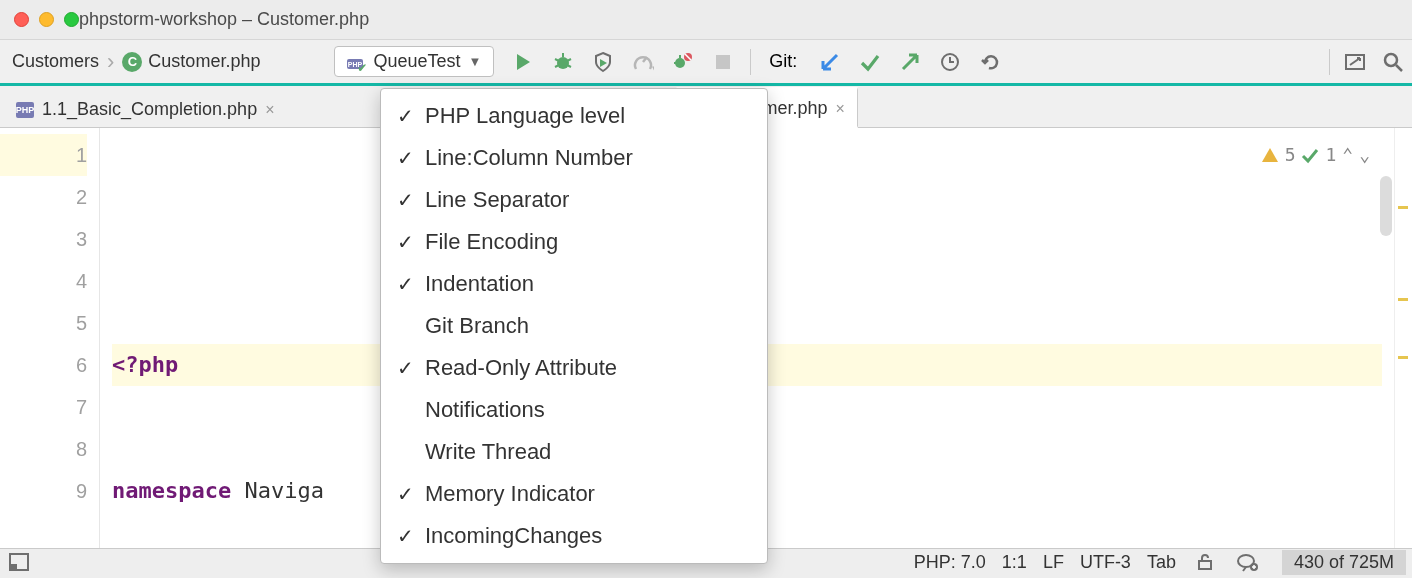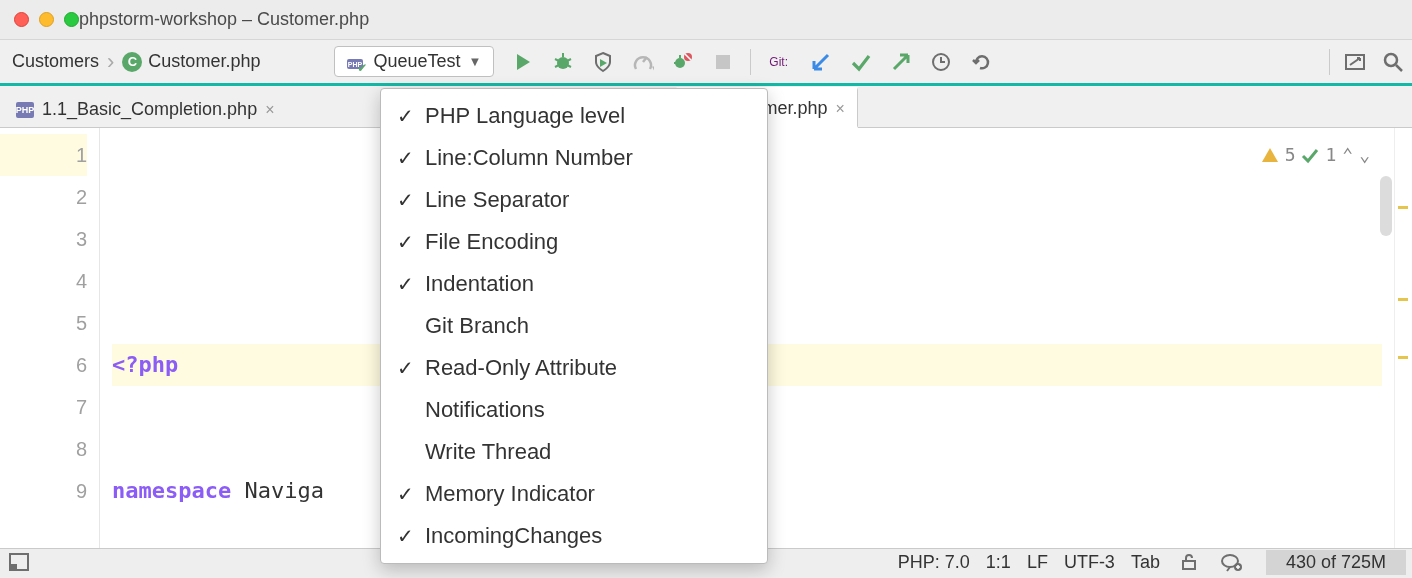--- a/index.html
+++ b/index.html
@@ -51,21 +51,21 @@
     padding: 4px 12px; border: 1px solid #c0c0c0; border-radius: 4px;
     background: #fff; display: flex; align-items: center; gap: 8px;
     font-size: 18px;
   }
   .rc-icon { width:18px; height:18px; position:relative; }
   .rc-icon::after { content:"✔"; color:#59a869; position:absolute; right:-2px; bottom:-4px; font-size:12px; }
   .rc-arrow { font-size: 13px; color:#666; }
   .toolbar-actions { display: flex; align-items: center; gap: 14px; margin-left: 16px; }
   .tb-divider { width:1px; height:26px; background:#cacaca; }
   .tb-icon { display:inline-flex; align-items:center; justify-content:center; width:26px; height:26px; }
-  .git-label { font-size: 12px; margin: 0 6px 0 4px; color:#701a75; }
+  .git-label { font-size: 18px; margin: 0 6px 0 4px; color:#000000; }
   .right-tools { display:flex; align-items:center; gap:12px; margin-left:auto; }
 
   .tabs {
     height: 42px; background:#f0f0f0; border-bottom: 1px solid #cacaca;
     display:flex; align-items:flex-end; padding-left:4px;
   }
   .tab {
     display:flex; align-items:center; gap:8px;
     padding:8px 12px 7px; font-size:18px;
     border-top:1px solid transparent;
@@ -78,21 +78,21 @@
   .editor-area { display:flex; height: calc(100% - 40px - 46px - 42px - 30px); background:#fff; position:relative; }
   .gutter { width: 100px; background:#fff; border-right:1px solid #e6e6e6; text-align:right; padding:6px 12px 0 0; }
   .line-no { height: 42px; font-size: 20px; color:#a0a0a0; line-height:42px; }
   .code {
     flex:1; padding:6px 12px 0;
     font-family: Menlo, Consolas, monospace;
     font-size: 22px; line-height:42px;
     white-space: pre;
     position: relative;
   }
-  .code .kw { color:#8b5cf6; font-weight:600; }
+  .code .kw { color:#701a75; font-weight:600; }
   .code-line { height:42px; }
   .code-line.hl { background:#fffbe0; }
   .gutter .line-no.hl { background:#fffbe0; }
   .marker-strip { width:18px; background:#fff; border-left:1px solid #eee; position:relative; }
   .marker-strip .mark { position:absolute; right:4px; width:10px; height:3px; }
   .inspections { position:absolute; top:6px; right:24px; display:flex; align-items:center; gap:6px; font-size:18px; color:#888; }
 
   .scroll-thumb { position:absolute; right:2px; top:48px; width:12px; height:60px; background:#dcdcdc; border-radius:6px; }
 
   .popup {
@@ -101,21 +101,21 @@
     box-shadow: 0 6px 18px rgba(0,0,0,0.22);
     padding: 6px 0;
   }
   .popup-item { display:flex; align-items:center; padding:8px 16px; font-size:22px; }
   .popup-check { width:28px; color:#333; font-size:20px; }
   .popup-label { }
 
   .statusbar { height:30px; background:#eee; border-top:1px solid #cacaca; display:flex; align-items:flex-start; font-size:18px; padding:0 6px; }
   .sb-left { display:flex; align-items:center; gap:8px; }
   .sb-right { display:flex; align-items:center; gap:16px; margin-left:auto; }
-  .sb-mem { background:#d4d4d4; padding:2px 20px; margin-left:6px; }
+  .sb-mem { background:#d4d4d4; padding:2px 12px; margin-left:6px; }
 </style>
 </head>
 <body>
 
 <div class="titlebar">
   <div class="window-controls">
     <div class="wc wc-close"></div>
     <div class="wc wc-min"></div>
     <div class="wc wc-max"></div>
   </div>

